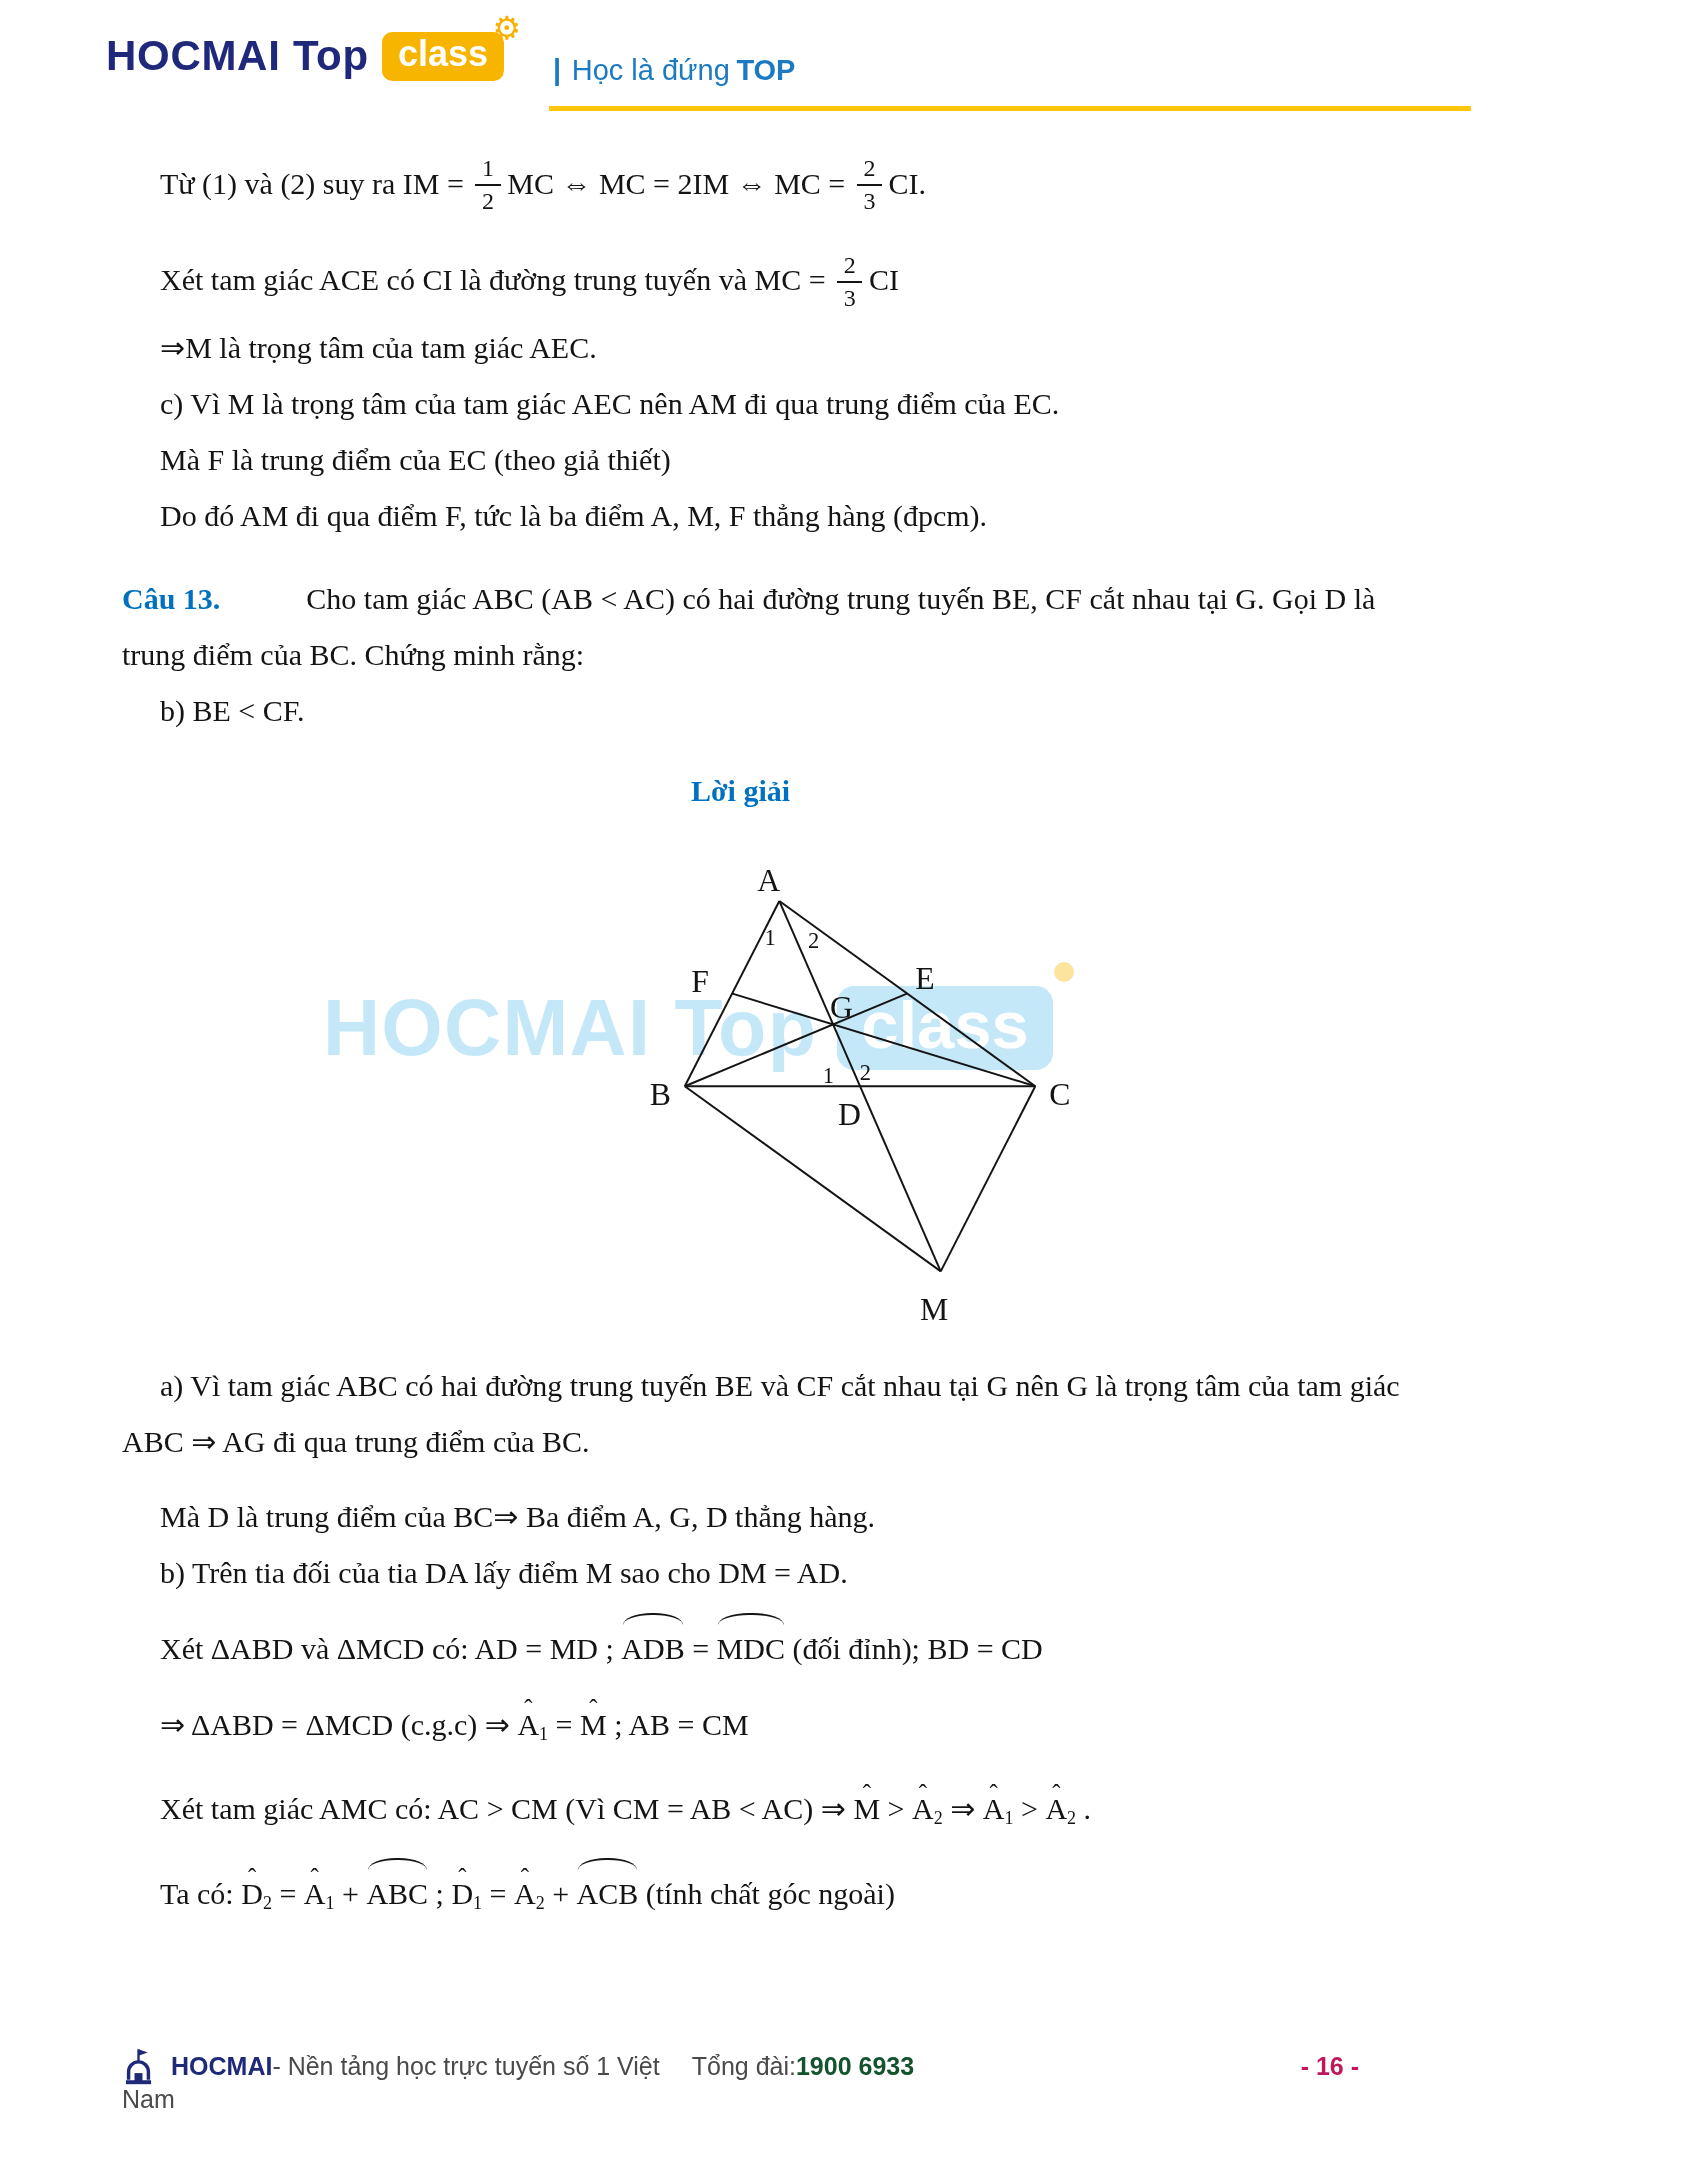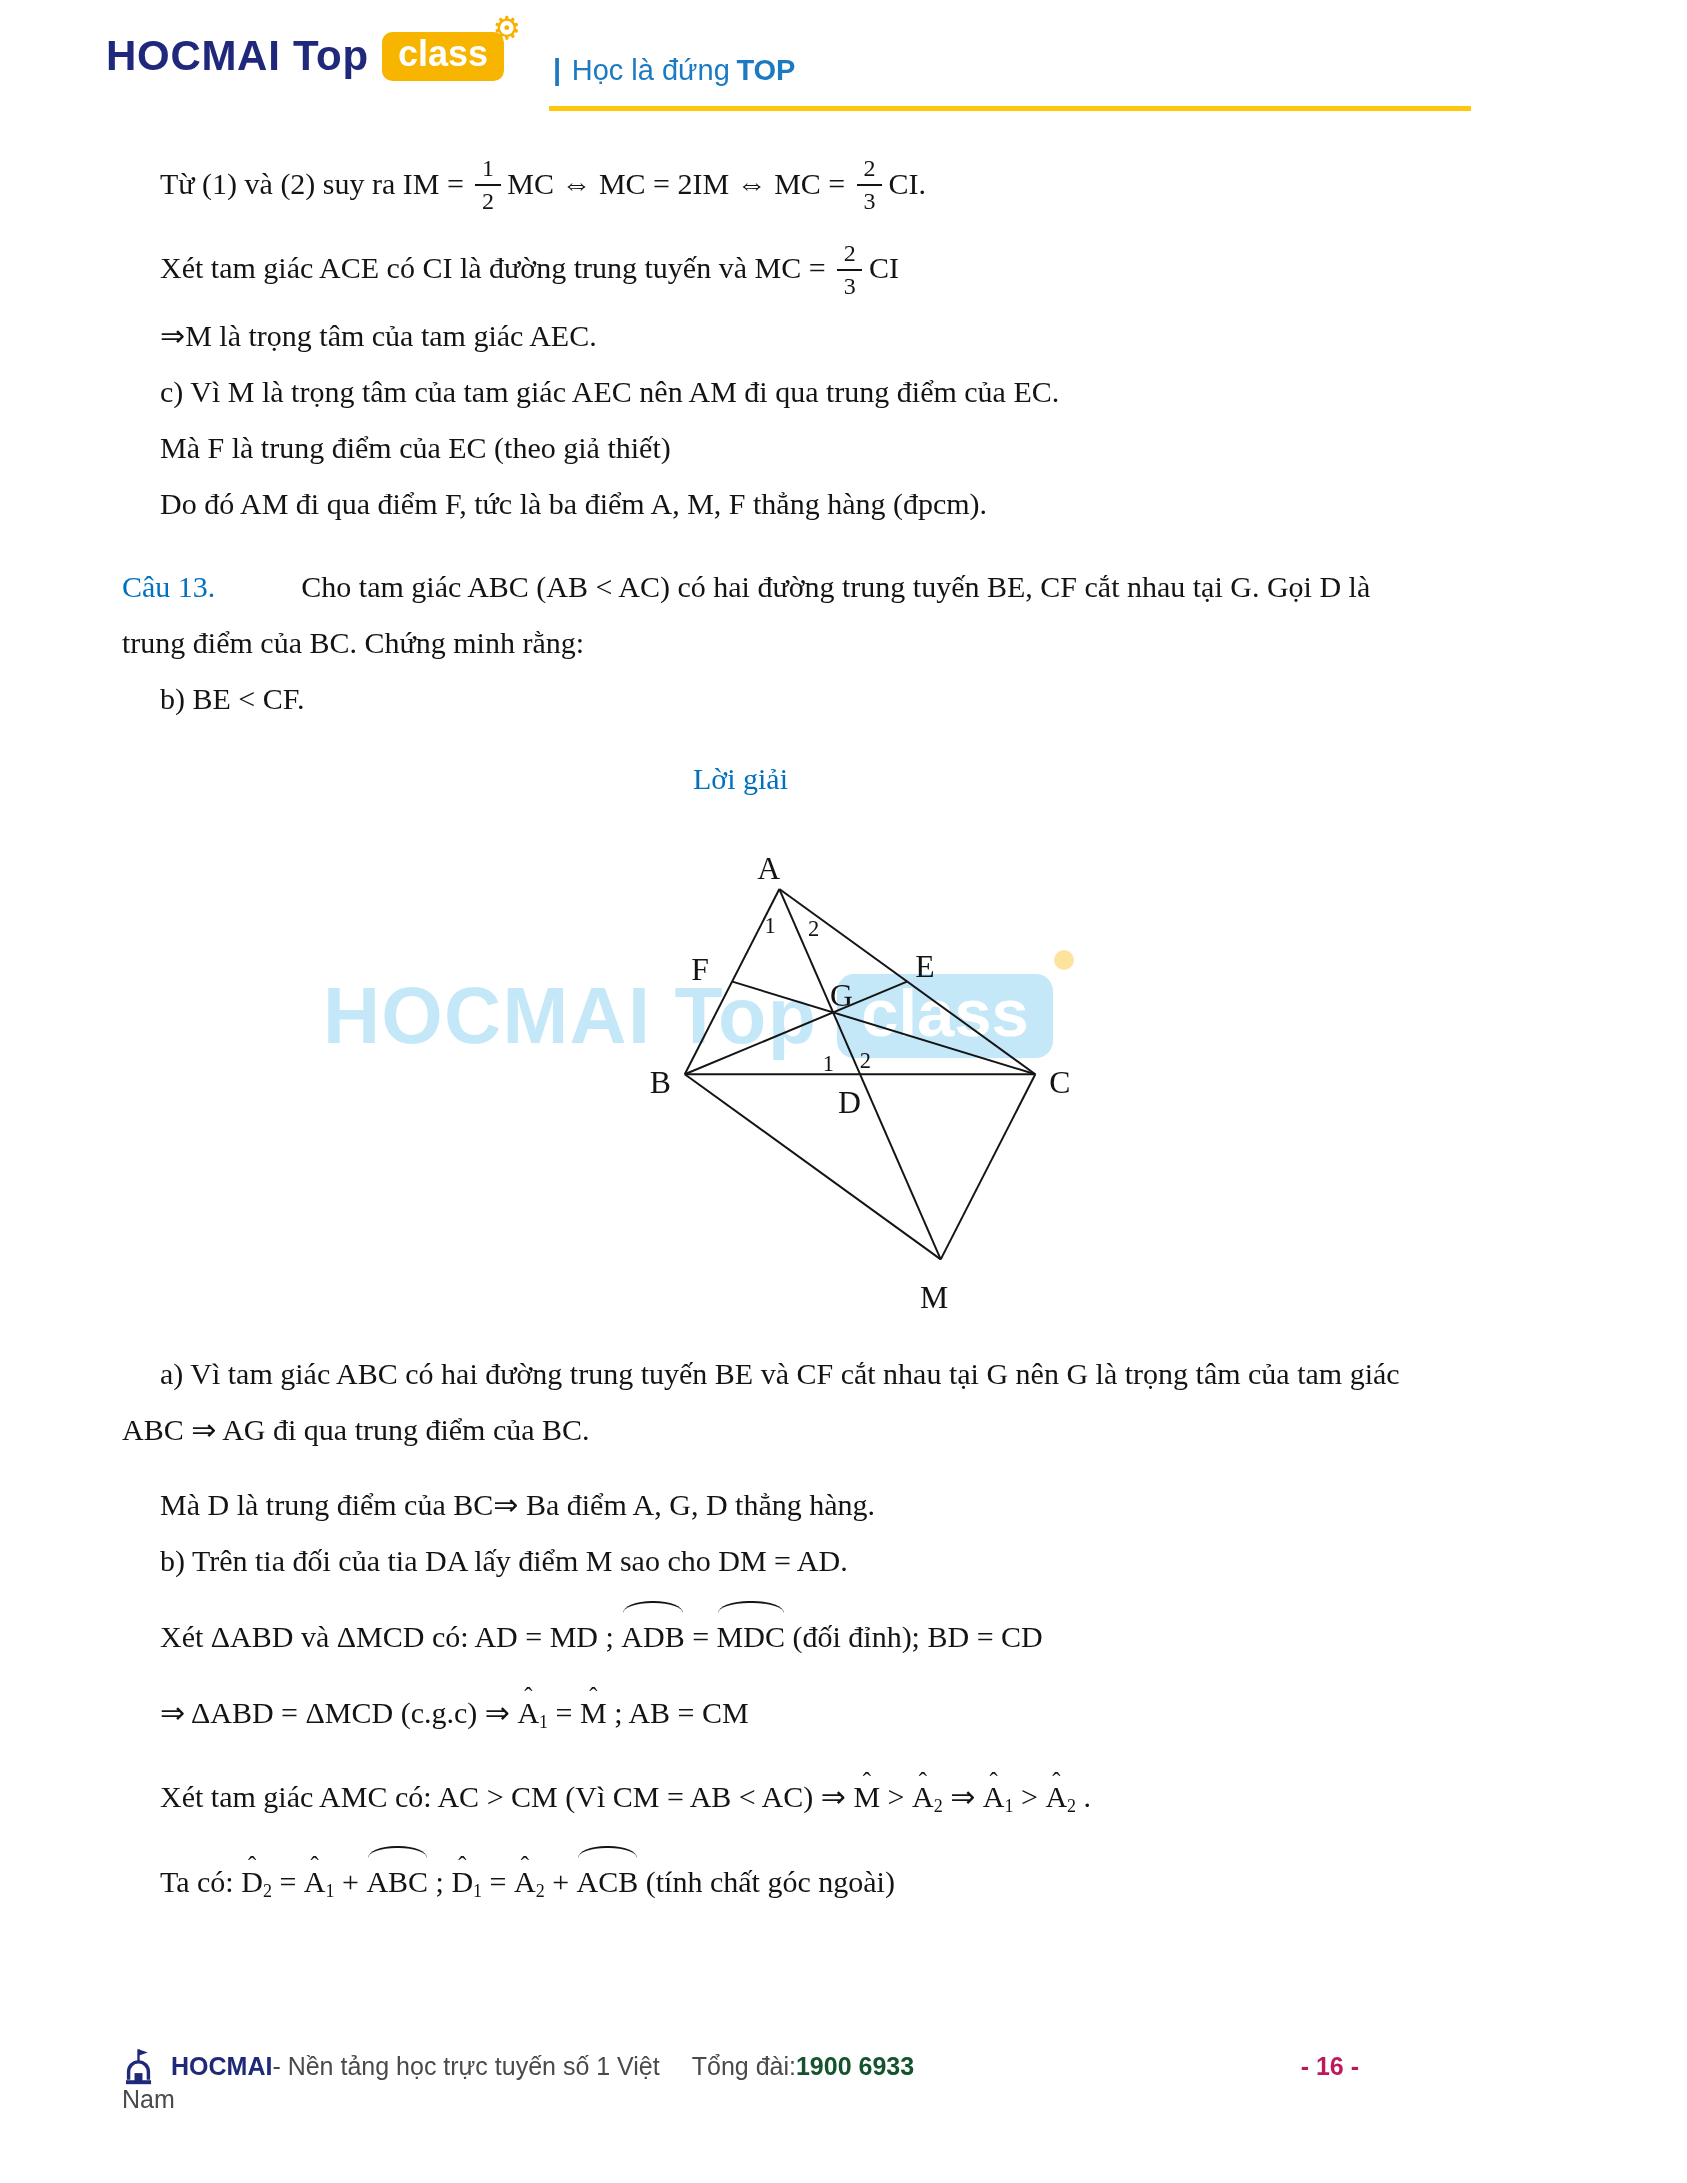--- a/index.html
+++ b/index.html
@@ -18,21 +18,21 @@
   .tagline { position:absolute; left:553px; top:54px; font-size:29px; color:#1b7ac1; }
   .tagline .pipe { font-weight:bold; margin-right:10.6px; }
   .tagline .bold { font-weight:bold; margin-left:6.6px; }
   .yellow-rule { position:absolute; left:549px; top:106px; width:968px; height:5.3px; background:#ffc60b; }
   
   .content { position:absolute; top:129px; left:0; right:0; }
   .para { line-height:56px; white-space:nowrap; margin-right:112px; }
   .indent1 { margin-left:160px; }
   .indent0 { margin-left:122px; }
   .center { text-align:center; margin-left:122px; }
-  .blue-bold { color:#0070c0; font-weight:normal; }
+  .blue-bold { color:#0070c0; font-weight:bold; }
   .frac { display:inline-flex; flex-direction:column; align-items:center; vertical-align:middle;
           font-size:0.8em; line-height:1.12; margin:0 6.6px 0 4px; transform:translateY(-2px); }
   .frac .num { padding:0 6.6px 2px; border-bottom:2px solid #141414; }
   .frac .den { padding-top:2px; }
   .arc { position:relative; display:inline-block; }
   .arc::before { content:""; position:absolute; left:1.3px; right:1.3px; top:-8px; height:10.6px;
                  border-top:2.3px solid #141414; border-radius:50% 50% 0 0 / 100% 100% 0 0; }
   .hat { display:inline-block; }
   .hat .hl { position:relative; display:inline-block; }
   .hat .hl::before { content:"\02C6"; position:absolute; left:50%; top:-0.62em; transform:translateX(-50%); font-size:0.82em; }
@@ -82,21 +82,21 @@
 
   <div class="content">
     <div>
         <div class="para indent1" style="margin-top: 26.5px;"><span>Từ (1) và (2) suy ra  IM = </span><span class="frac">
             <span class="num">1</span>
             <span class="den">2</span>
           </span><span>MC ⇔ MC = 2IM ⇔ MC = </span><span class="frac">
             <span class="num">2</span>
             <span class="den">3</span>
           </span><span>CI.</span></div>
-        <div class="para indent1" style="margin-top: 24px;"><span>Xét tam giác ACE có CI là đường trung tuyến và  MC = </span><span class="frac">
+        <div class="para indent1" style="margin-top: 36px;"><span>Xét tam giác ACE có CI là đường trung tuyến và  MC = </span><span class="frac">
             <span class="num">2</span>
             <span class="den">3</span>
           </span><span>CI</span></div>
         <div class="para indent1" style="margin-top: 6.6px;"><span>⇒</span><span>M là trọng tâm của tam giác AEC.</span></div>
         <div class="para indent1"><span>c) Vì M là trọng tâm của tam giác AEC nên AM đi qua trung điểm của EC.</span></div>
         <div class="para indent1"><span>Mà F là trung điểm của EC (theo giả thiết)</span></div>
         <div class="para indent1"><span>Do đó AM đi qua điểm F, tức là ba điểm A, M, F thẳng hàng (đpcm).</span></div>
         <div class="para indent0" style="margin-top: 26.5px;"><span class="blue-bold">Câu 13.</span><span style="display: inline-block; width: 86px;"></span><span>Cho tam giác ABC (AB &lt; AC) có hai đường trung tuyến BE, CF cắt nhau tại G. Gọi D là</span></div>
         <div class="para indent0"><span>trung điểm của BC. Chứng minh rằng:</span></div>
         <div class="para indent1"><span>b) BE &lt; CF.</span></div>

